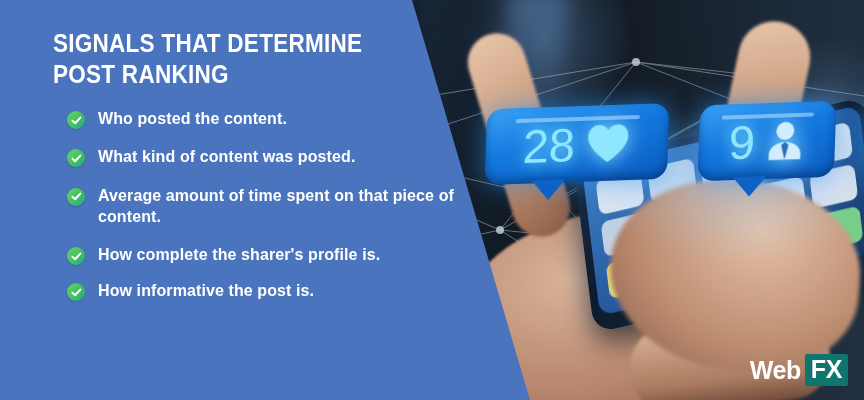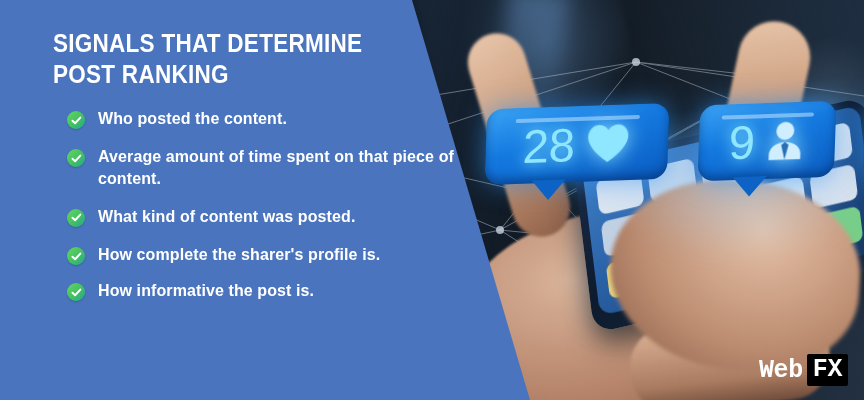--- a/index.html
+++ b/index.html
@@ -176,26 +176,25 @@
     letter-spacing:.1px;
   }
 
   
   .logo {
     position:absolute; right:16px; bottom:14px;
     display:flex; align-items:center;
     z-index:7;
     font-weight:bold; font-size:25px;
     letter-spacing:-.4px;
-    font-family:Liberation Mono, monospace;
   }
   .logo-web { color:#ffffff; padding-right:4px; }
   .logo-fx {
     color:#ffffff;
-    background:#000000;
+    background:#0f766e;
     padding:1px 6px 2px 6px;
     border-radius:2px;
   }
 </style>
 </head>
 <body>
 
 <div id="infographic">
 
   <div class="photo-layer">
@@ -296,30 +295,30 @@
         <span class="bullet-text">Who posted the content.</span>
       </div>
 
 
       <div class="bullet">
         <span class="check">
           <svg width="11" height="11" viewBox="0 0 12 12">
               <path d="M1.6 6.2 L4.5 9 L10.2 2.8" stroke="#ffffff" stroke-width="2.1" fill="none" stroke-linecap="round" stroke-linejoin="round"></path>
             </svg>
         </span>
+        <span class="bullet-text">What kind of content was posted.</span>
+      </div>
+
+      <div class="bullet">
+        <span class="check">
+          <svg width="11" height="11" viewBox="0 0 12 12">
+              <path d="M1.6 6.2 L4.5 9 L10.2 2.8" stroke="#ffffff" stroke-width="2.1" fill="none" stroke-linecap="round" stroke-linejoin="round"></path>
+            </svg>
+        </span>
         <span class="bullet-text">Average amount of time spent on that piece of content.</span>
-      </div>
-
-      <div class="bullet">
-        <span class="check">
-          <svg width="11" height="11" viewBox="0 0 12 12">
-              <path d="M1.6 6.2 L4.5 9 L10.2 2.8" stroke="#ffffff" stroke-width="2.1" fill="none" stroke-linecap="round" stroke-linejoin="round"></path>
-            </svg>
-        </span>
-        <span class="bullet-text">What kind of content was posted.</span>
       </div>
 
       <div class="bullet">
         <span class="check">
           <svg width="11" height="11" viewBox="0 0 12 12">
               <path d="M1.6 6.2 L4.5 9 L10.2 2.8" stroke="#ffffff" stroke-width="2.1" fill="none" stroke-linecap="round" stroke-linejoin="round"></path>
             </svg>
         </span>
         <span class="bullet-text">How complete the sharer's profile is.</span>
       </div>

